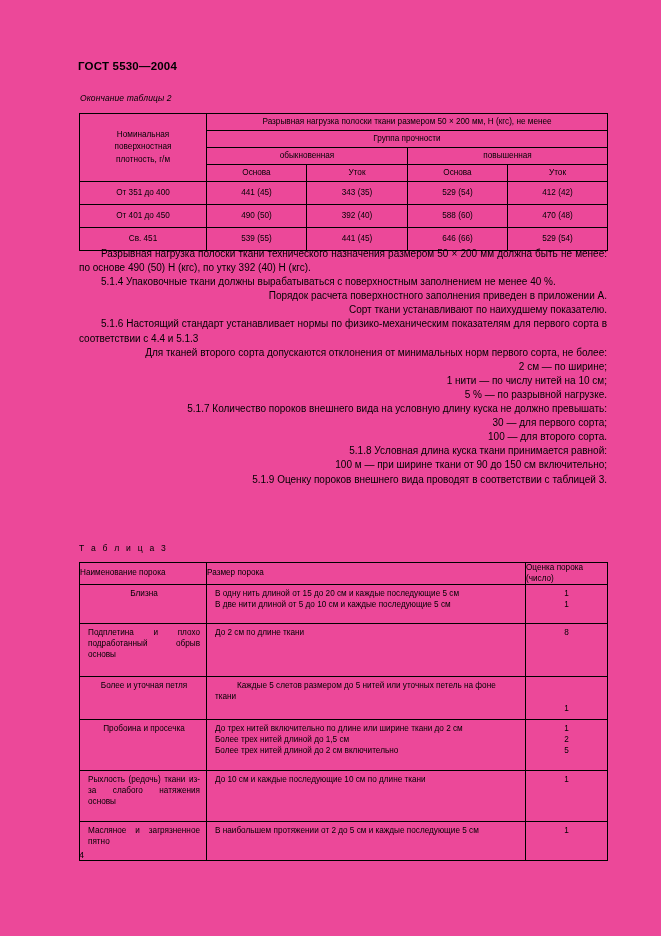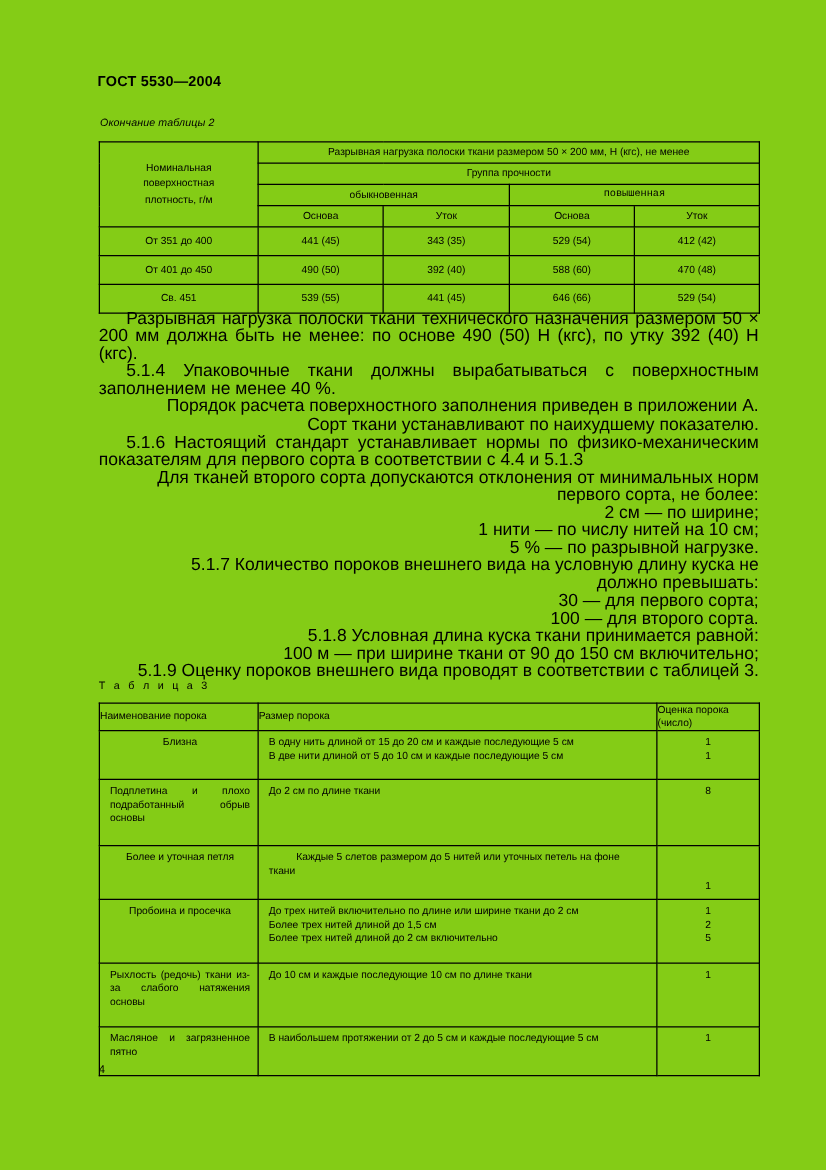--- a/index.html
+++ b/index.html
@@ -9,21 +9,21 @@
     background: #ffffff;
   }
   body {
     font-family: "Liberation Sans", sans-serif;
     color: #000000;
   }
   .page {
     position: relative;
     width: 661px;
     height: 936px;
-    background: #84cc16;
+    background: #ec4899;
     overflow: hidden;
     box-sizing: border-box;
   }
 
   
   .doc-header {
     position: absolute;
     left: 78px;
     top: 60px;
     font-size: 11.5px;
@@ -72,21 +72,21 @@
   }
   .t2 .datacell { height: 18px; }
   .t2 .rowlabel { text-align: center; }
 
   
   .body-text {
     position: absolute;
     left: 79px;
     top: 247px;
     width: 528px;
-    font-size: 14px;
+    font-size: 10px;
     line-height: 14.1px;
     text-align: justify;
   }
   .body-text p {
     margin: 0;
     text-align: justify;
     text-justify: inter-word;
   }
   .body-text p.ind { text-indent: 22px; }
   .body-text p.noind { text-indent: 0; }
@@ -170,21 +170,21 @@
             <div>поверхностная</div>
             <div>плотность, г/м</div>
           </td>
           <td colspan="4" style="padding:3px 4px;">Разрывная нагрузка полоски ткани размером 50 × 200 мм, Н (кгс), не менее</td>
         </tr>
         <tr>
           <td colspan="4" style="padding:3px 4px;">Группа прочности</td>
         </tr>
         <tr>
           <td colspan="2" style="padding:3px 4px;">обыкновенная</td>
-          <td colspan="2" style="padding:3px 4px;font-family:Liberation Mono, monospace;">повышенная</td>
+          <td colspan="2" style="padding:3px 4px;">повышенная</td>
         </tr>
         <tr>
           <td style="padding:3px 4px;">Основа</td>
           <td style="padding:3px 4px;">Уток</td>
           <td style="padding:3px 4px;">Основа</td>
           <td style="padding:3px 4px;">Уток</td>
         </tr>
 
         <tr>
           <td class="datacell rowlabel">От 351 до 400</td>

